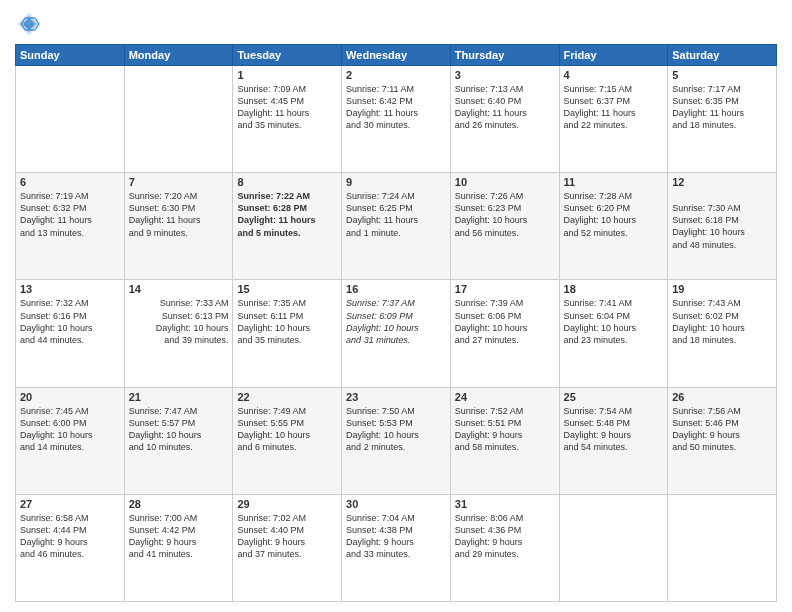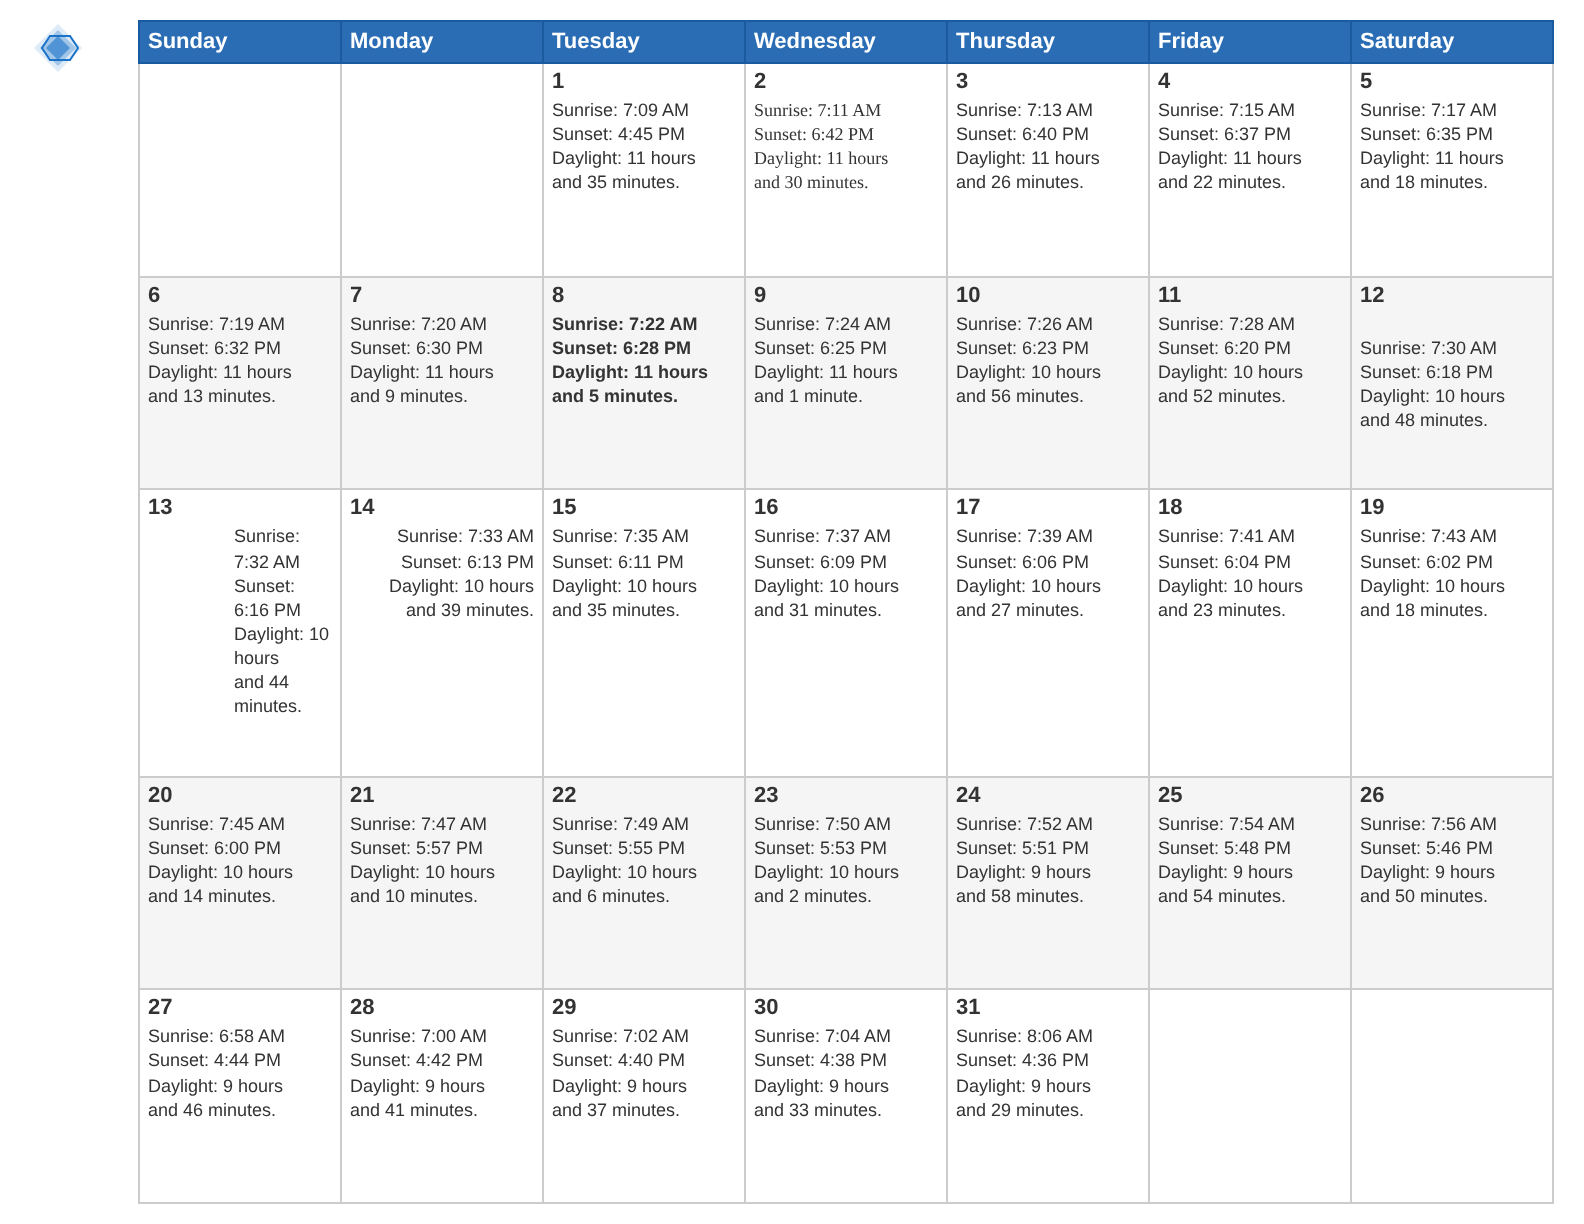--- a/index.html
+++ b/index.html
@@ -8,22 +8,21 @@
       height: 612px;
       font-family: Arial, sans-serif;
       background: #fff;
       overflow: hidden;
     }
     .page {
       width: 792px;
       height: 612px;
       padding: 10px 15px;
       display: flex;
-      flex-direction: row;
-      gap: 22px;
+      flex-direction: column;
     }
     .header {
       display: flex;
       justify-content: space-between;
       align-items: flex-start;
       margin-bottom: 6px;
     }
     .logo {
       display: flex;
       align-items: center;
@@ -148,21 +147,21 @@
           <td class="empty-cell"></td>
           <td>
             <span class="day-num">1</span>
             <div class="cell-info" style="white-space: pre-line;">Sunrise: 7:09 AM
 Sunset: 4:45 PM
 Daylight: 11 hours
 and 35 minutes.</div>
           </td>
           <td>
             <span class="day-num">2</span>
-            <div class="cell-info" style="white-space: pre-line; font-family: Liberation Serif, serif;">Sunrise: 7:11 AM
+            <div class="cell-info" style="white-space: pre-line;">Sunrise: 7:11 AM
 Sunset: 6:42 PM
 Daylight: 11 hours
 and 30 minutes.</div>
           </td>
           <td>
             <span class="day-num">3</span>
             <div class="cell-info" style="white-space: pre-line;">Sunrise: 7:13 AM
 Sunset: 6:40 PM
 Daylight: 11 hours
 and 26 minutes.</div>
@@ -229,42 +228,42 @@
             <span class="day-num">12</span>
             <div class="cell-info" style="white-space: pre-line; margin-top: 14px;">Sunrise: 7:30 AM
 Sunset: 6:18 PM
 Daylight: 10 hours
 and 48 minutes.</div>
           </td>
         </tr>
         <tr>
           <td>
             <span class="day-num">13</span>
-            <div class="cell-info" style="white-space: pre-line; margin-left: 43px;">Sunrise: 7:32 AM
+            <div class="cell-info" style="white-space: pre-line;">Sunrise: 7:32 AM
 Sunset: 6:16 PM
 Daylight: 10 hours
 and 44 minutes.</div>
           </td>
           <td>
             <span class="day-num">14</span>
             <div class="cell-info" style="white-space: pre-line; text-align: right;">Sunrise: 7:33 AM
 Sunset: 6:13 PM
 Daylight: 10 hours
 and 39 minutes.</div>
           </td>
           <td>
             <span class="day-num">15</span>
             <div class="cell-info" style="white-space: pre-line;">Sunrise: 7:35 AM
 Sunset: 6:11 PM
 Daylight: 10 hours
 and 35 minutes.</div>
           </td>
           <td>
             <span class="day-num">16</span>
-            <div class="cell-info" style="white-space: pre-line;">Sunrise: 7:37 AM
+            <div class="cell-info" style="white-space: pre-line; font-style: italic;">Sunrise: 7:37 AM
 Sunset: 6:09 PM
 Daylight: 10 hours
 and 31 minutes.</div>
           </td>
           <td>
             <span class="day-num">17</span>
             <div class="cell-info" style="white-space: pre-line;">Sunrise: 7:39 AM
 Sunset: 6:06 PM
 Daylight: 10 hours
 and 27 minutes.</div>

